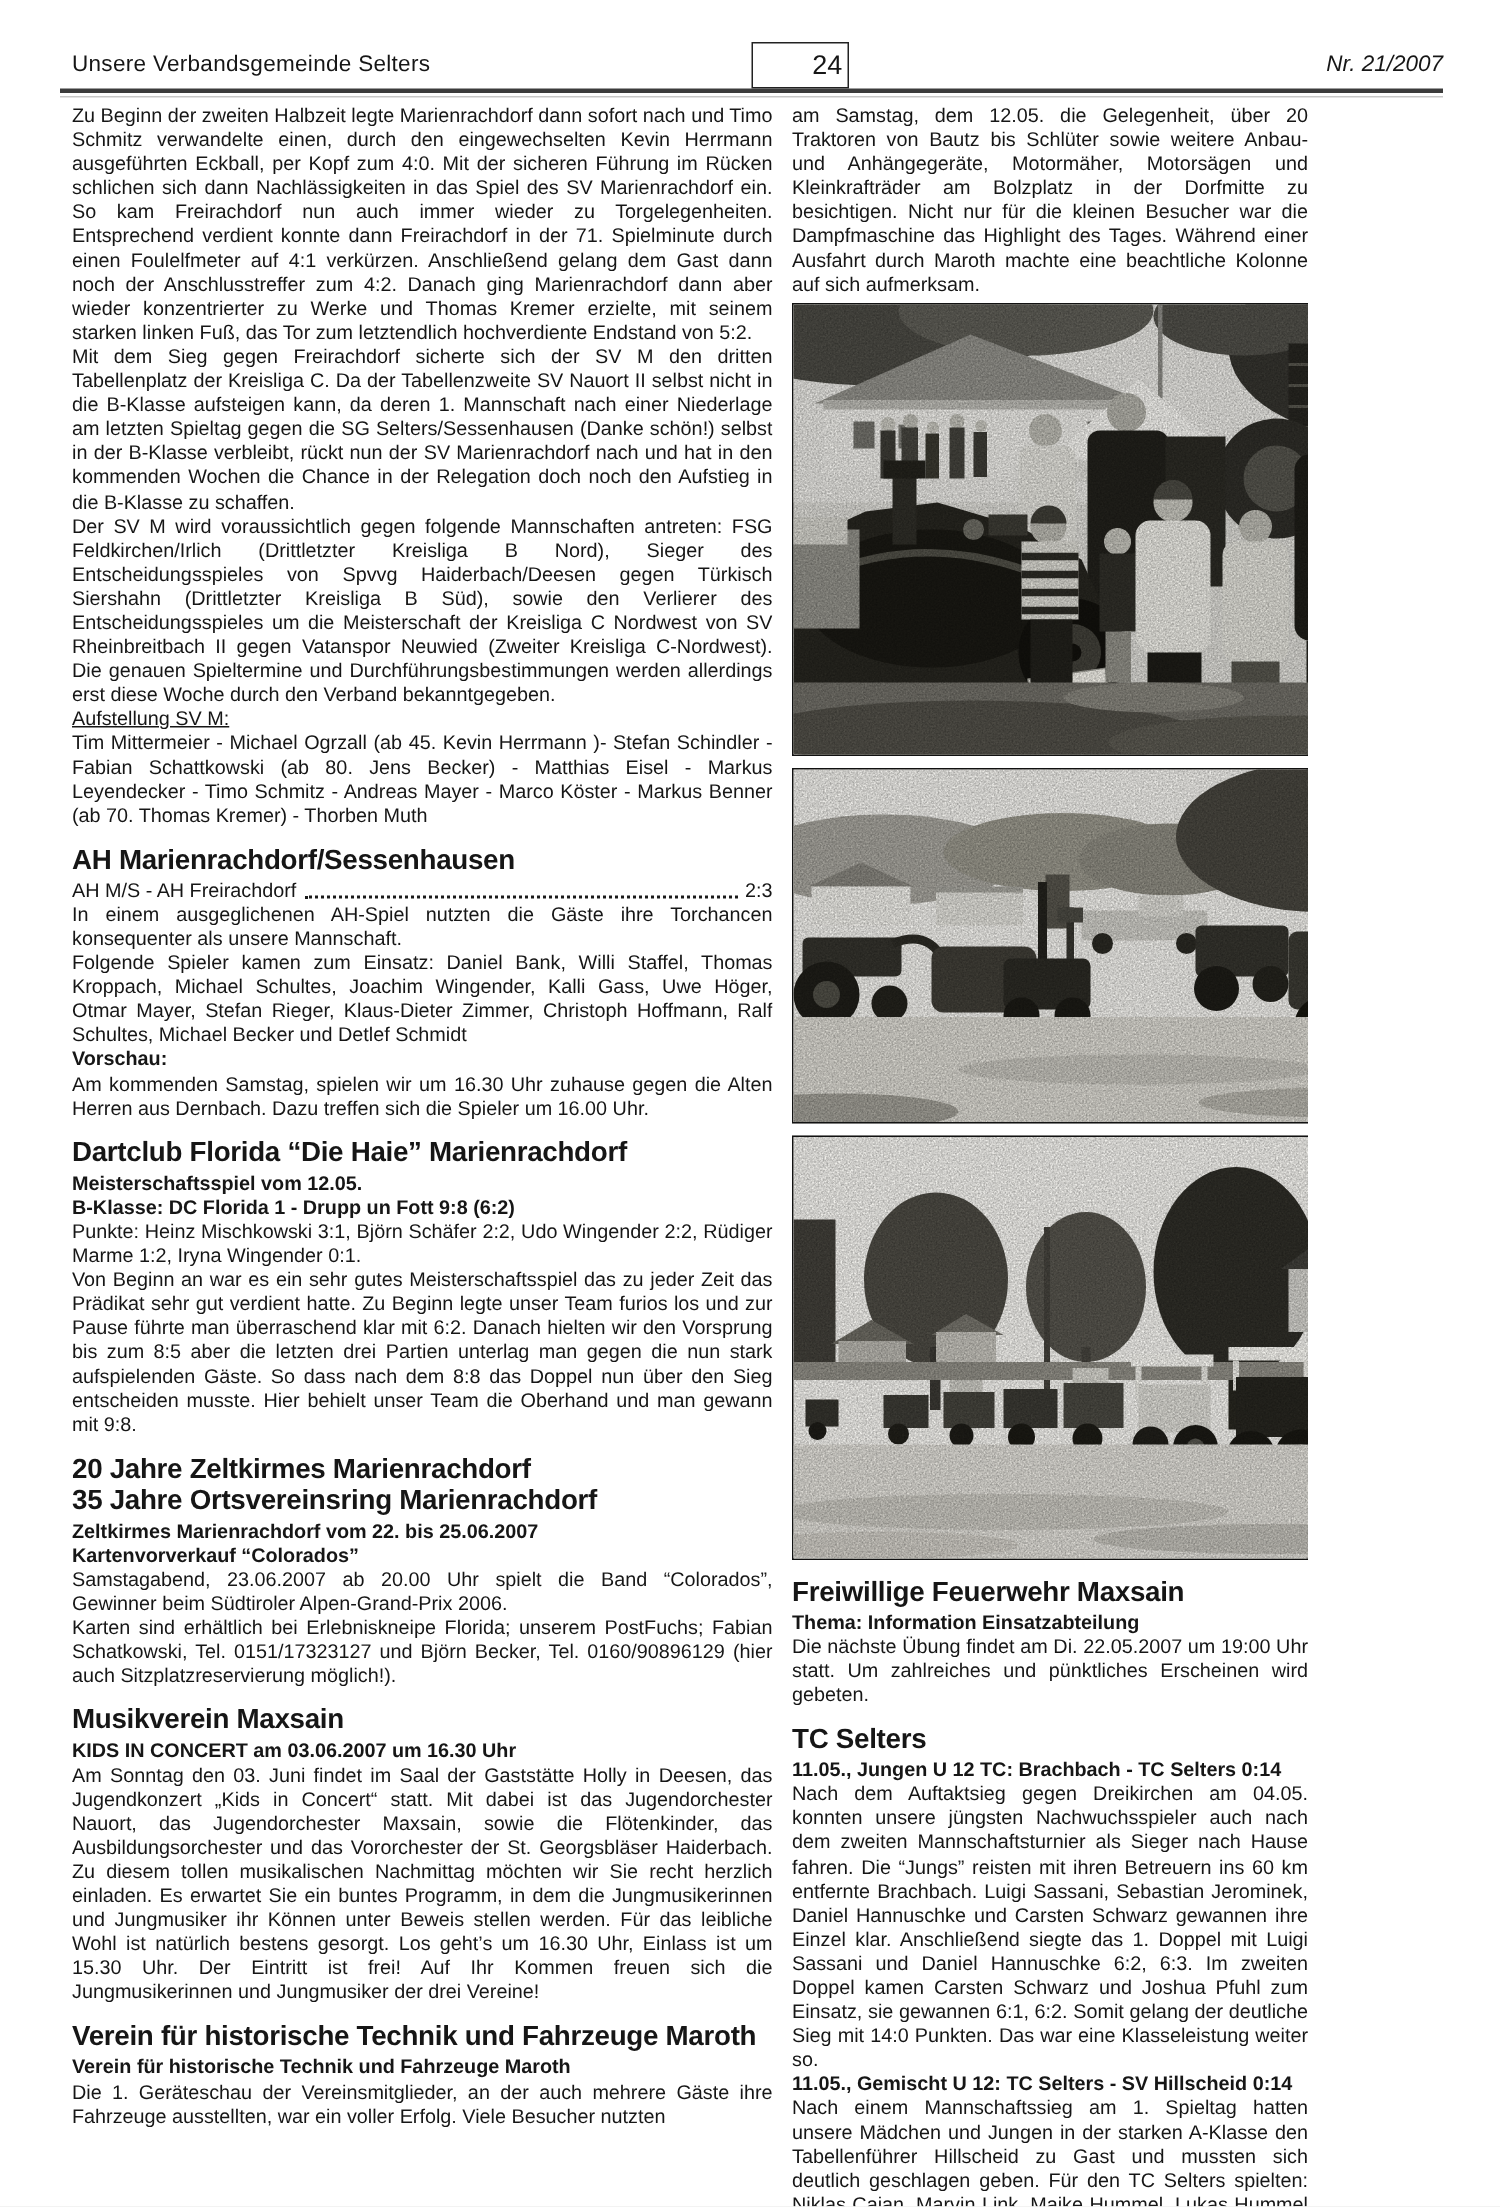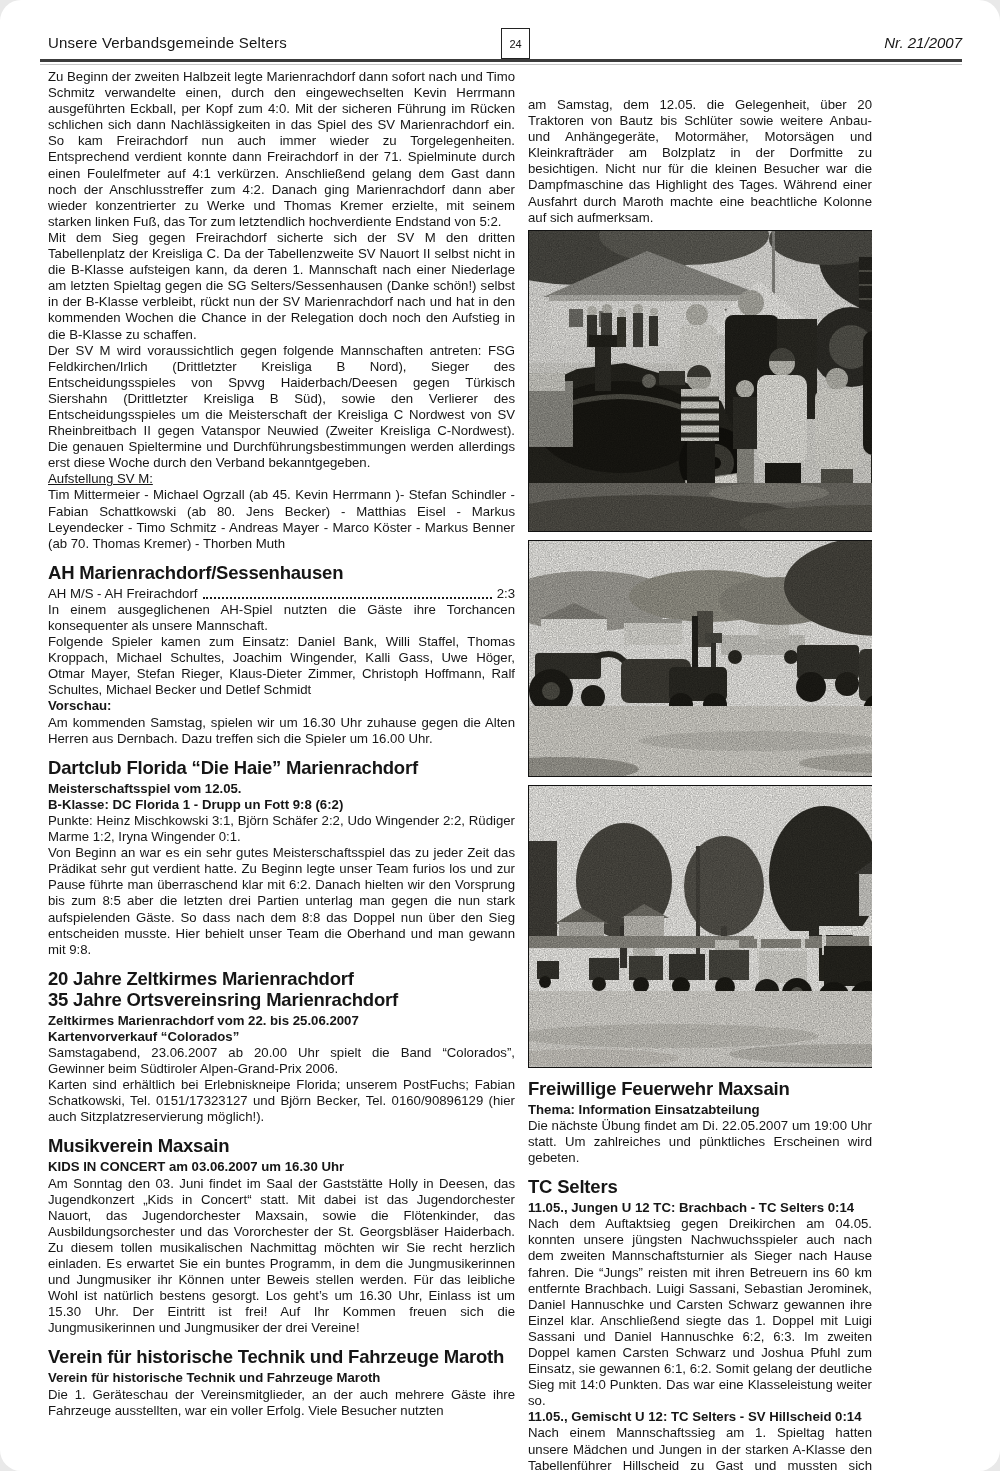--- a/index.html
+++ b/index.html
@@ -1,34 +1,34 @@
 <!DOCTYPE html>
 <html><head>
 <meta charset="utf-8">
 <style>
   html,body{margin:0;padding:0;background:#e9e9e9;}
   .page{
     position:relative;width:1000px;height:1471px;background:#ffffff;
     font-family:"Liberation Sans","DejaVu Sans",sans-serif;color:#161616;
-    overflow:hidden;margin:0 auto;border-radius:21px;
+    overflow:hidden;margin:0 auto;
   }
   
   .hdr{position:absolute;left:40px;right:38px;top:28px;height:30px;}
   .hdr-title{position:absolute;left:8px;top:6px;font-size:15px;letter-spacing:.2px;}
   .hdr-issue{position:absolute;right:0;top:6px;font-size:15px;font-style:italic;}
   .pagenum-box{
     position:absolute;left:461px;top:0;width:27px;height:29px;border:1.5px solid #222;
-    display:flex;align-items:center;justify-content:center;font-size:11px;background:#fff;
+    display:flex;align-items:center;justify-content:center;font-size:18px;background:#fff;padding-left:36px;
   }
   .hdr-rule{position:absolute;left:40px;right:38px;top:59px;height:3px;background:#3c3c3c;}
   .hdr-rule2{position:absolute;left:40px;right:38px;top:64px;height:1px;background:#c7c7c7;}
   
   .col{position:absolute;top:69px;bottom:0;overflow:hidden;text-align:justify;}
   .col-left{left:48px;width:467px;}
-  .col-right{left:528px;width:344px;margin-top:28px;}
+  .col-right{left:528px;width:344px;}
   p{margin:0;font-size:13.2px;line-height:16.1px;}
   .subhead{font-weight:bold;font-size:13.2px;line-height:16.1px;margin:0;}
   h2{font-size:18.5px;line-height:21px;margin:10px 0 3px;letter-spacing:-.2px;}
   h2 .h2line{display:block;}
   .scoreline{display:flex;font-size:13.2px;line-height:16.1px;}
   .leader{flex:1;border-bottom:2px dotted #1a1a1a;margin:0 5px 3px;align-self:flex-end;}
   
   .photo{border:1px solid #111;margin:4px 0 8px;line-height:0;background:#d8d7d2;}
   .photo svg{display:block;}
 </style>

